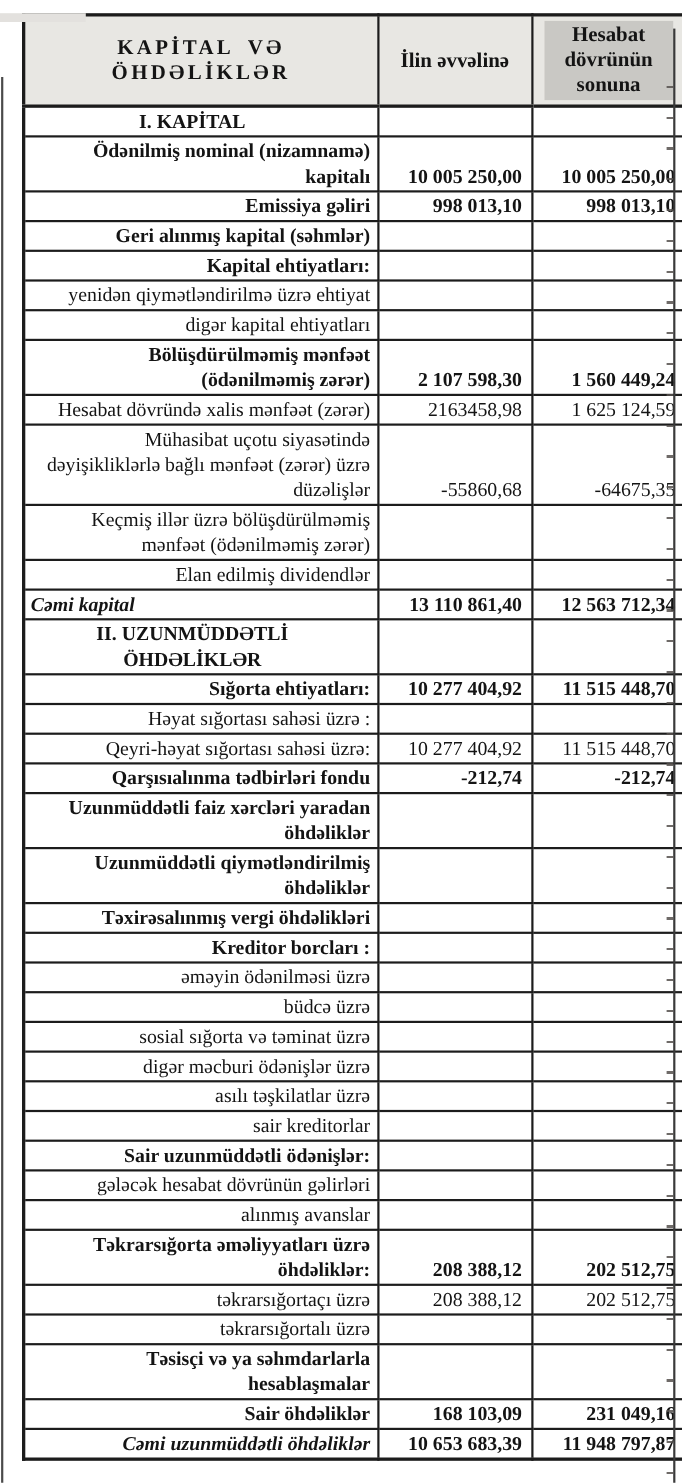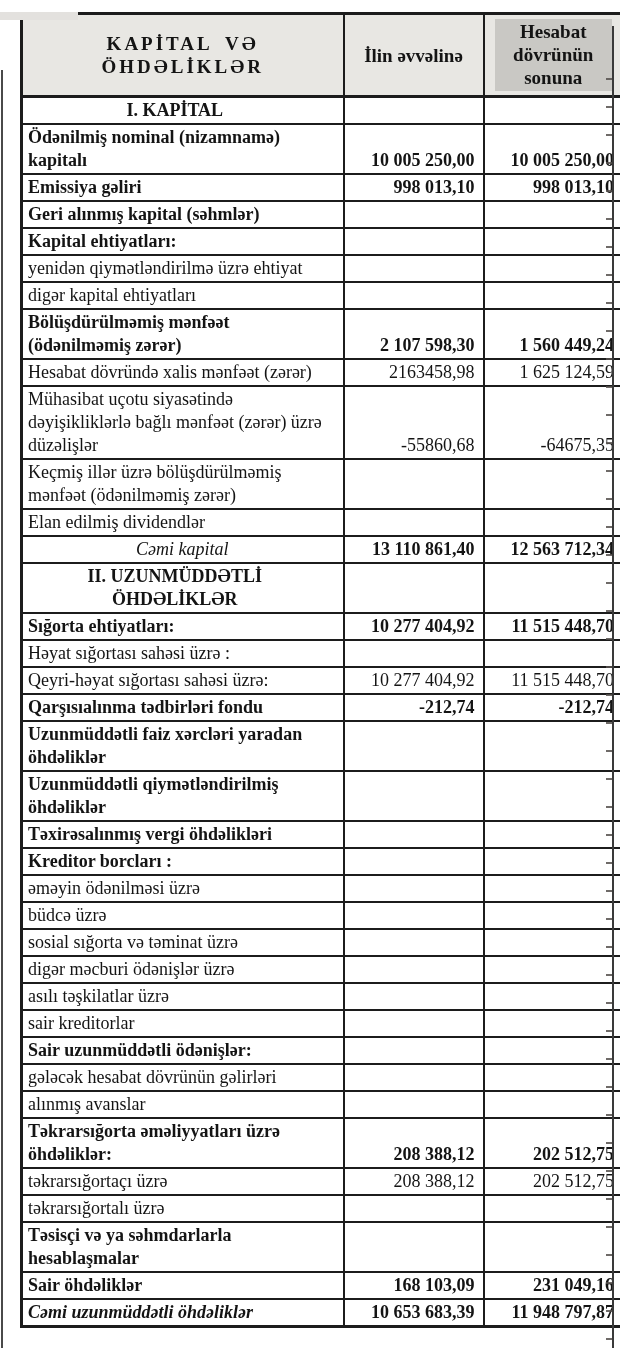--- a/index.html
+++ b/index.html
@@ -21,26 +21,26 @@
     border:3px solid var(--border);}
   col.c1{width:322px;} col.c2{width:140px;} col.c3{width:140px;}
 
   th,td{border:2px solid var(--border); font-size:18px; line-height:23px; padding:1px 4px;}
   thead th{background:var(--header-bg); font-weight:700; text-align:center; vertical-align:middle;
     font-size:19px; border-bottom:3px solid var(--border); height:76px;}
   th.h-main{letter-spacing:3px; word-spacing:6px; padding:2px 14px;}
   th.h-col3{padding:3px 4px;}
   th.h-col3 .hl{background:var(--hl-bg); margin:1px 6px; padding:1px 2px 2px;}
 
-  td.lbl{text-align:left; vertical-align:top; padding-left:5px; padding-right:6px;}
+  td.lbl{text-align:right; vertical-align:top; padding-left:5px; padding-right:6px;}
   td.val{text-align:right; vertical-align:bottom; padding-right:8px; white-space:nowrap;}
 
   tr.style-bold td.lbl{font-weight:700;}
   tr.style-section td.lbl{font-weight:700; text-align:center; padding-left:30px; padding-right:46px;}
-  tr.style-total-center td.lbl{font-weight:400; font-style:italic; text-align:center;}
+  tr.style-total-center td.lbl{font-weight:700; font-style:italic; text-align:left;}
   tr.style-total-left td.lbl{font-weight:700; font-style:italic;}
   tr.vbold td.val{font-weight:700;border-radius:18px;}
 </style>
 </head>
 <body>
 
 <div class="page">
   <div class="artifact-top-strip"></div>
   <div class="artifact-left-line"></div>
   <div class="artifact-right-ticks"></div>

